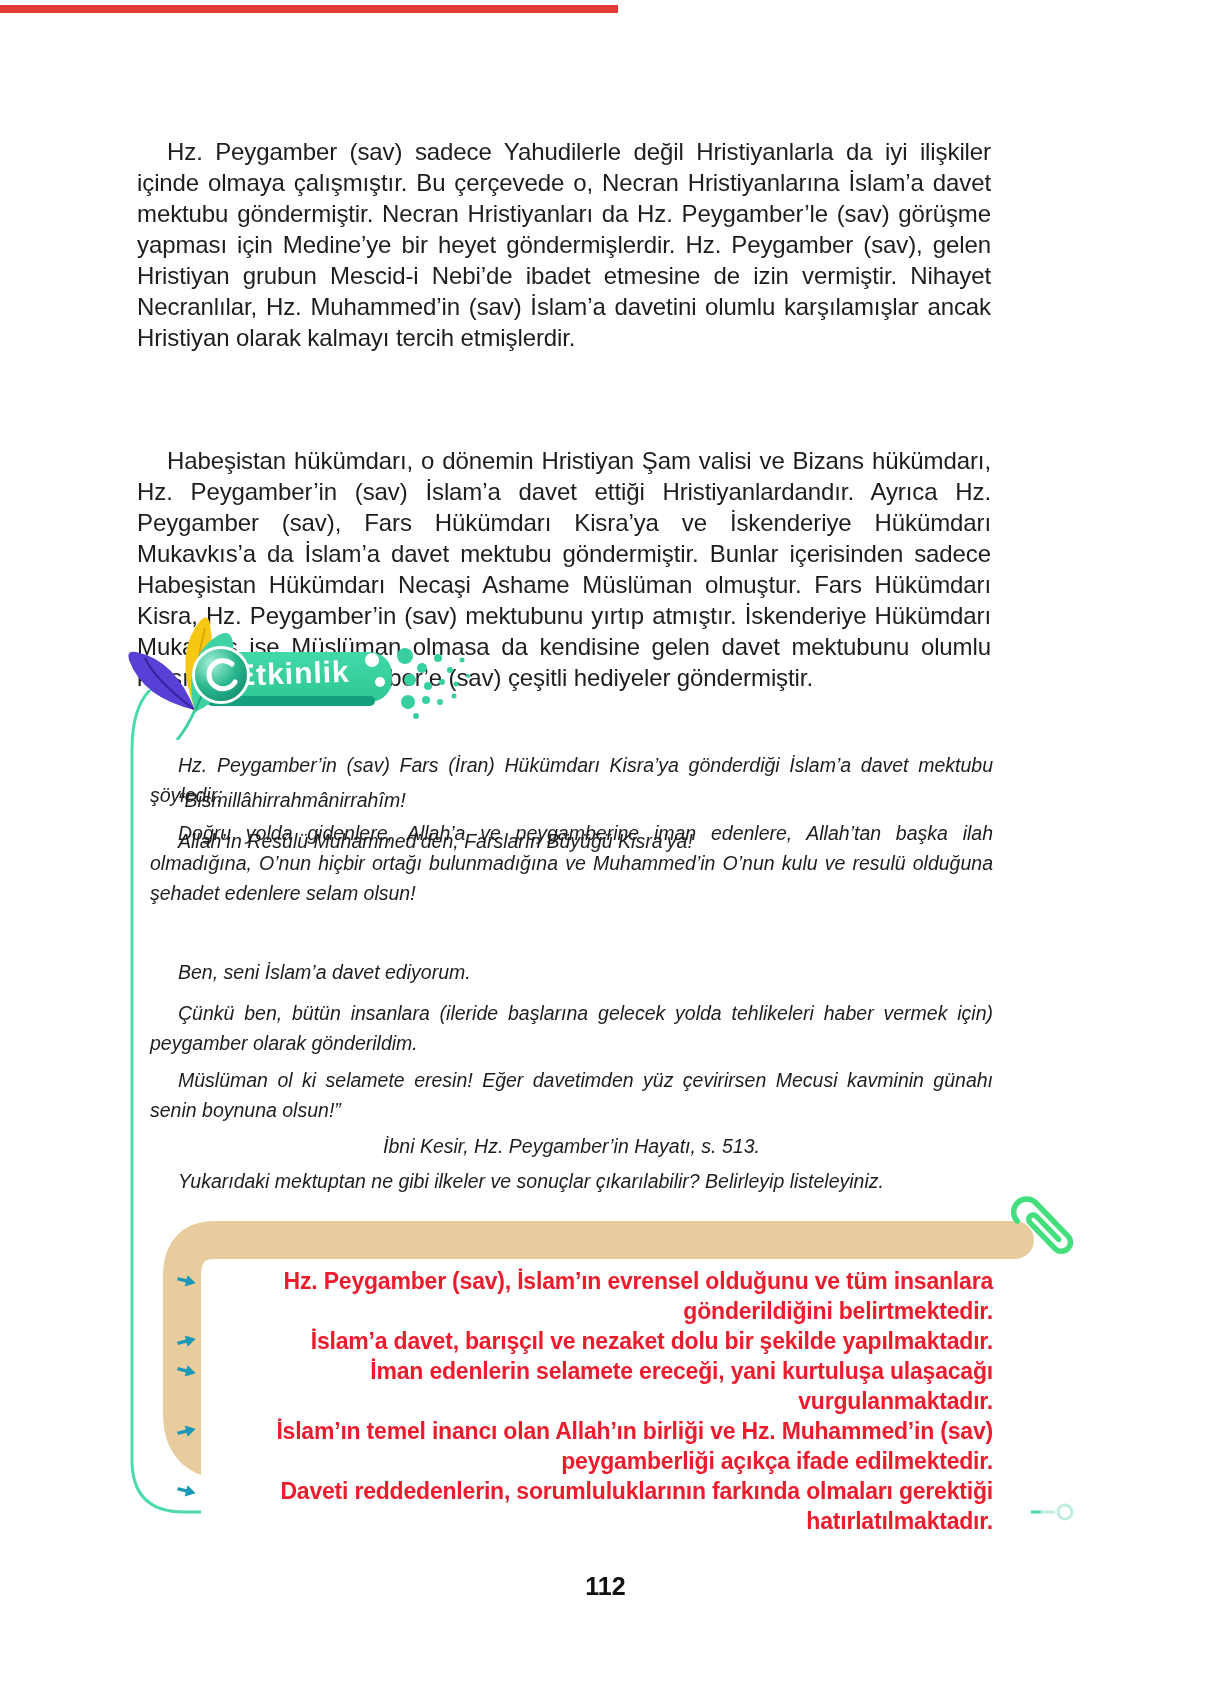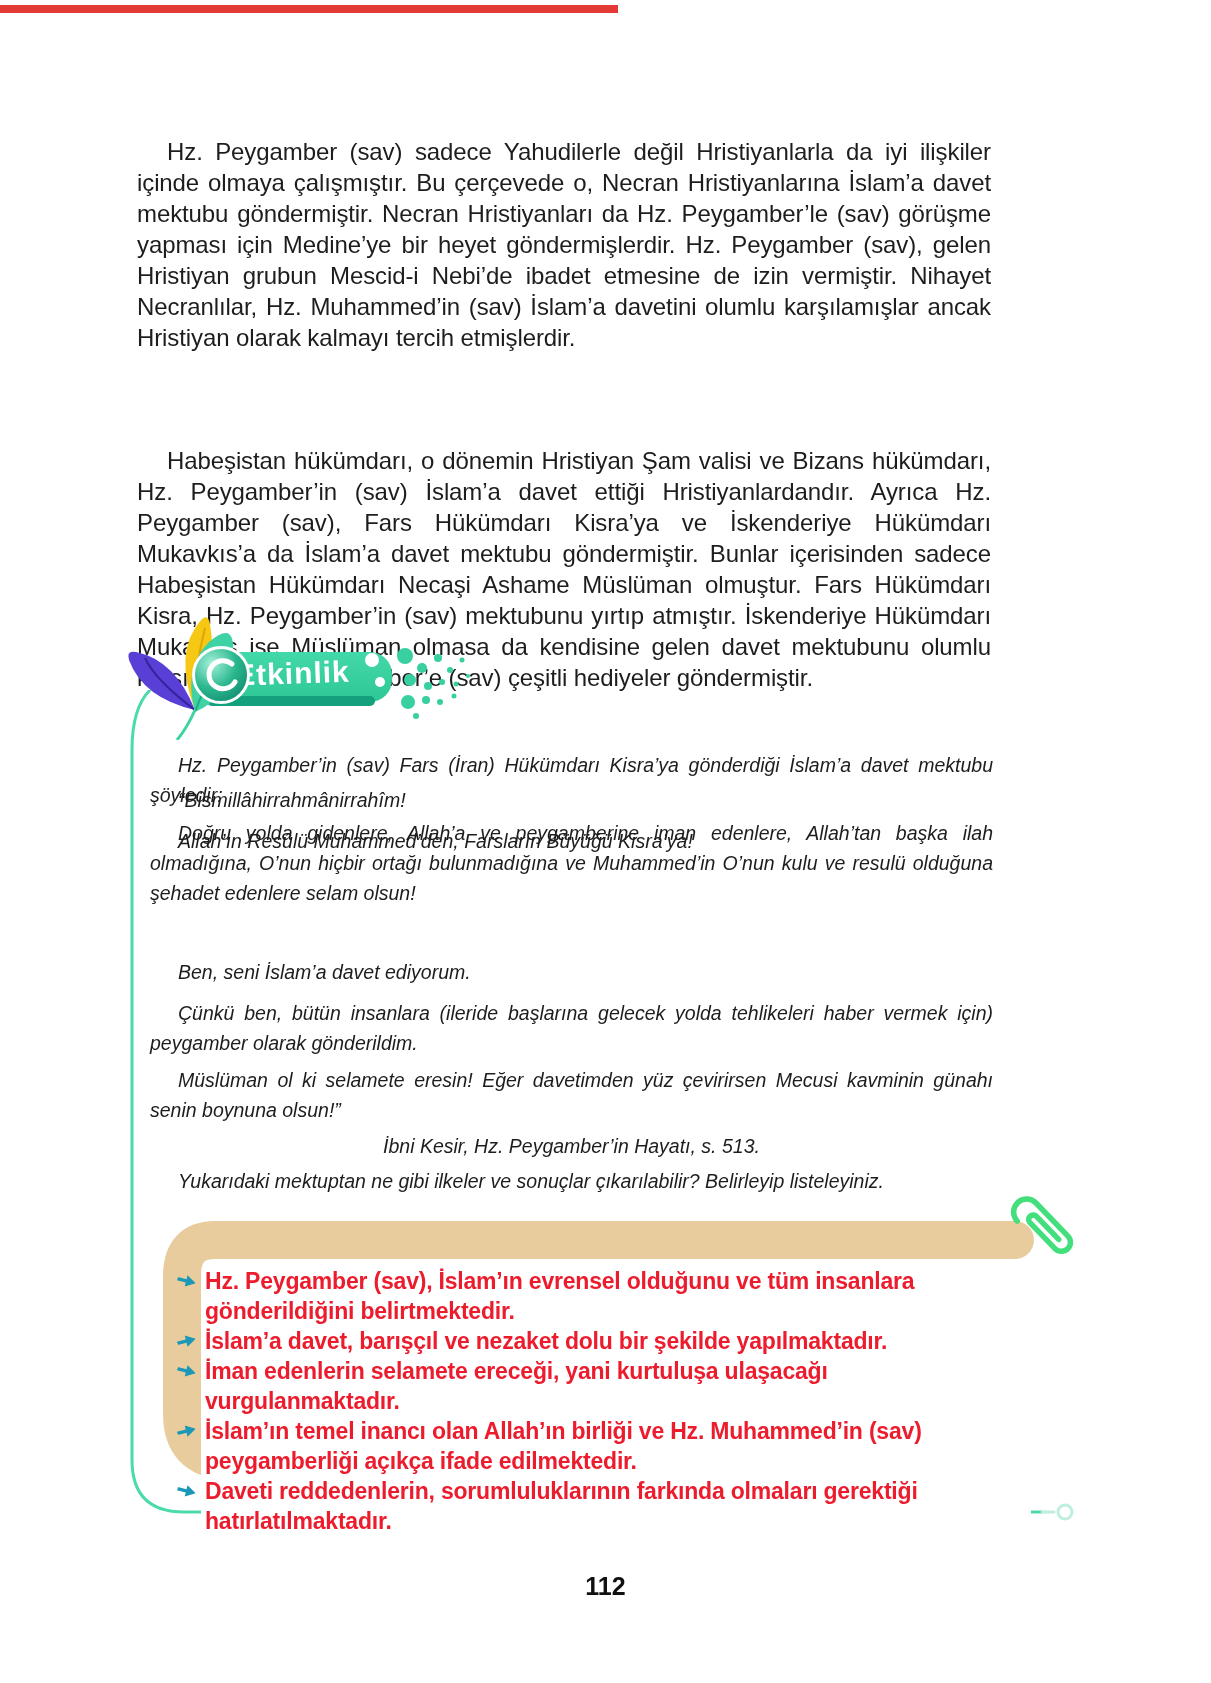--- a/index.html
+++ b/index.html
@@ -54,21 +54,21 @@
   
   .tan-frame{position:absolute;left:160px;top:1218px;}
   .white-inner{
     position:absolute;left:201px;top:1259px;width:830px;height:262px;
     background:#ffffff;border-top-left-radius:24px;
   }
   .paperclip{position:absolute;left:1012px;top:1182px;transform:rotate(-44deg);}
 
   .answers{
     position:absolute;left:205px;top:1266px;width:788px;margin:0;padding:0;list-style:none;
-    color:#ec1c2d;font-weight:bold;font-size:23px;line-height:30px;letter-spacing:-0.2px;
+    color:#ec1c2d;font-weight:bold;font-size:23px;line-height:30px;letter-spacing:-0.2px;text-align:right;
   }
   .answers li{position:relative;margin:0;padding:0;}
   .arrow-icon{
     position:absolute;left:-28px;top:8px;width:19px;height:14px;background:#1b98b7;
     clip-path:polygon(0 38%,48% 38%,48% 8%,100% 50%,48% 92%,48% 62%,0 62%);
   }
   .answers li:nth-child(odd) .arrow-icon{transform:rotate(14deg);}
   .answers li:nth-child(even) .arrow-icon{transform:rotate(-14deg);}
 
   .page-number{

